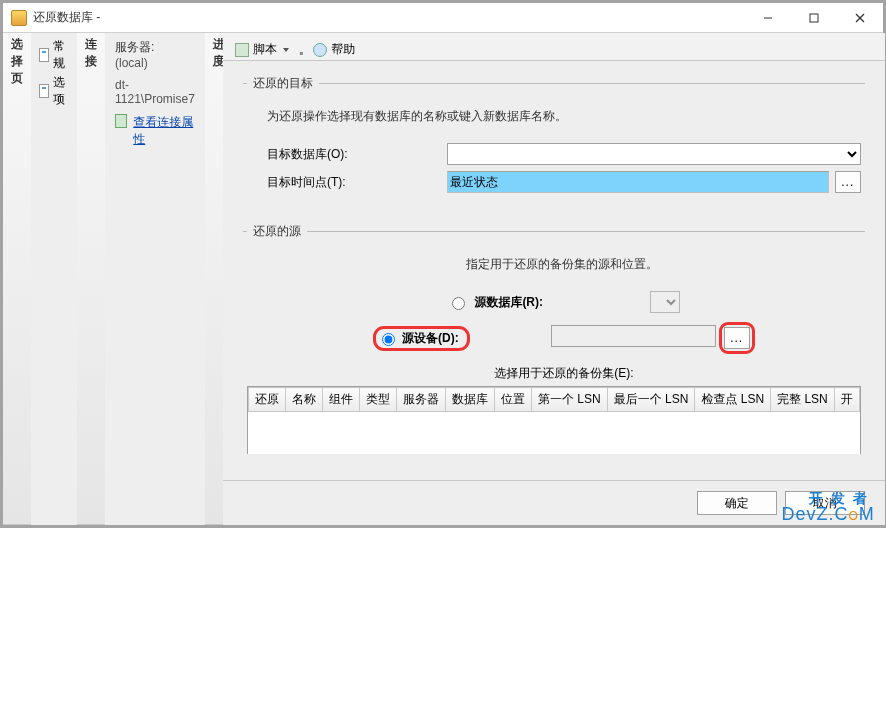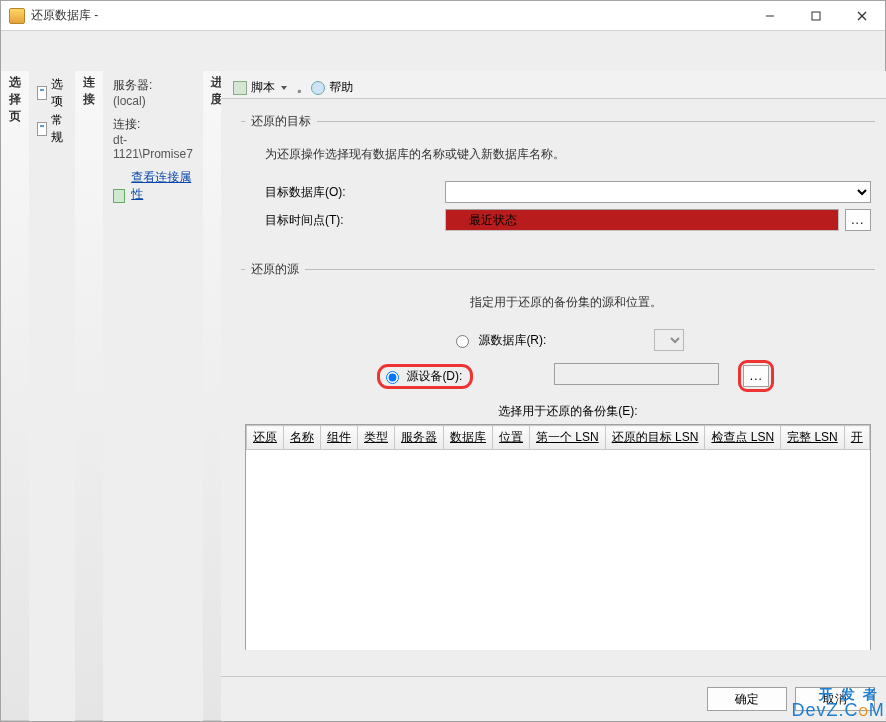--- a/index.html
+++ b/index.html
@@ -1,64 +1,64 @@
 <!DOCTYPE html>
 <html><head>
 <meta charset="utf-8">
 <style>
   * { box-sizing: border-box; font-family: "Microsoft YaHei", "微软雅黑", -apple-system, sans-serif; font-size: 12px; }
   html, body { margin: 0; padding: 0; width: 886px; height: 722px; overflow: hidden; background: #fff; }
-  .window { width: 886px; height: 722px; border: 1px solid #a3a3a3; display: flex; flex-direction: column; background: #eeeeee; gap: 40px; }
+  .window { width: 886px; height: 528px; border: 3px solid #a3a3a3; display: flex; flex-direction: column; background: #eeeeee; }
   .titlebar { height: 30px; background: #fff; display: flex; align-items: center; border-bottom: 1px solid #d0d0d0; }
   .titlebar .icon-box { width: 16px; height: 16px; margin: 0 6px 0 8px; background: linear-gradient(#ffd666,#e6a23c); border:1px solid #b5862a; border-radius:2px; }
   .titlebar .title { flex: 0 0 auto; color: #333; }
   .titlebar .spacer { flex: 1; }
   .titlebar .ctl { width: 46px; height: 29px; display: flex; align-items: center; justify-content: center; color:#333; }
   .body { flex: 1; display: flex; min-height: 0; }
   .sidebar { width: 220px; background: #eeeeee; border-right: 1px solid #c8c8c8; display: flex; flex-direction: row; }
   .panel-header { background: linear-gradient(#f8f8f8,#e5e5e5); border-bottom: 1px solid #c8c8c8; padding: 3px 8px; font-weight: bold; color:#333; }
   .sidebar .pages { padding: 4px 6px; }
   .page-item { display:flex; align-items:center; gap:4px; padding:1px 2px; }
   .page-item .pg-icon { width:14px; height:14px; background:#fff; border:1px solid #999; position:relative; }
   .page-item .pg-icon:before { content:""; position:absolute; top:2px; left:2px; right:2px; height:2px; background:#5b9bd5; }
   .sidebar .grow { flex:1; }
   .connect-block, .progress-block { padding: 6px 10px; color:#333; }
   .connect-block .lbl { color:#333; }
   .connect-block .val { color:#555; margin-bottom:8px; }
   .connect-block a { color:#0645ad; text-decoration: underline; }
-  .linkline { display:flex; align-items:flex-end; gap:6px; }
+  .linkline { display:flex; align-items:flex-start; gap:6px; }
   .conn-icon { width:14px; height:14px; background:#cfe8cf; border:1px solid #6a6; }
   .progress-row { display:flex; align-items:flex-start; gap:8px; padding:4px 0; }
   .spinner { width:20px; height:20px; border-radius:50%; border:3px solid #ccc; border-top-color:#e8e8e8; }
   .main { flex:1; background:#eeeeee; display:flex; flex-direction:column; min-height:0; }
   .toolbar { height: 28px; border-bottom:1px solid #c8c8c8; display:flex; align-items:flex-end; padding:0 8px; gap:6px; background:#f2f2f2; }
   .toolbar .tb-btn { display:flex; align-items:center; gap:4px; padding:2px 4px; }
   .tb-icon { width:14px; height:14px; background:#d4e8d4; border:1px solid #8a8; }
   .tb-icon.help { background:#cde3f8; border-color:#6aa; border-radius:50%; }
   .dropdown-caret { width:0;height:0;border-left:3px solid transparent;border-right:3px solid transparent;border-top:4px solid #555; margin-left:2px; }
   .tb-sep { color:#888; }
   .content { flex:1; padding:8px 20px 8px 20px; overflow:hidden; display:flex; flex-direction:column; min-height:0; }
   fieldset { border:1px solid #bdbdbd; border-left:none; border-right:none; border-bottom:none; padding:12px 4px 8px 4px; margin:6px 0 10px 0; }
   legend { padding:0 6px; color:#333; }
   .desc { padding:4px 4px 12px 20px; color:#333; }
   .form-row { display:flex; align-items:center; margin:6px 0;justify-content:space-between; }
   .form-row .flabel { width:200px; padding-left:20px; }
   .form-row .control { flex:1; display:flex; gap:6px; align-items:center; }
   select, input[type="text"] { height:22px; border:1px solid #a0a0a0; background:#fff; width:100%; padding:0 4px; font-size:12px; }
   select:disabled, input[readonly] { background:#eee; color:#666; }
-  .readonly-box { flex:1; height:22px; border:1px solid #c0c0c0; border-top-color:#a0a0a0; background:#b91c1c; padding:2px 23px; overflow:hidden; }
+  .readonly-box { flex:1; height:22px; border:1px solid #c0c0c0; border-top-color:#a0a0a0; background:#7dd3fc; padding:2px 2px; overflow:hidden; }
   .dots-btn { width:26px; height:22px; border:1px solid #a0a0a0; background:#fdfdfd; display:flex; align-items:center; justify-content:center; letter-spacing:1px; }
   .radio-row { display:flex; align-items:center; gap:6px; padding-left:20px; margin:6px 0; }
-  .radio-row .rlabel { width:170px; }
+  .radio-row .rlabel { width:170px;font-weight:bold; }
   .radio-row .control { flex:1; display:flex; gap:6px; }
-  .hl-red { outline:3px solid #e33; border-radius:8px;margin-left:16px; }
+  .hl-red { outline:3px solid #e33; border-radius:8px; }
   .hl-wrap { display:inline-flex; align-items:center; padding:1px 8px 1px 1px; }
   .table-wrap { flex:1; margin:2px 0 0 0; min-height:0; border:none; overflow:hidden; }
   .table-scroll { border:1px solid #a0a0a0; background:#fff; height:252px; overflow:auto; }
-  table { border-collapse:collapse; width:100%;text-decoration:underline; }
+  table { border-collapse:collapse; width:100%; }
   th { background:linear-gradient(#fcfcfc,#ececec); border:1px solid #c8c8c8; padding:3px 6px; font-weight:normal; text-align:left; white-space:nowrap; }
   .footer { padding:10px 20px; display:flex; justify-content:flex-end; gap:8px; border-top:1px solid #c8c8c8; background:#eee; position:relative; }
   .btn { min-width:80px; height:24px; border:1px solid #a0a0a0; background:#fdfdfd; display:flex; align-items:center; justify-content:center; }
   .watermark { position:absolute; right:10px; bottom:2px; text-align:right; pointer-events:none; line-height:1; font-family: Arial, sans-serif; }
   .watermark .l1{ color:#1d7ed2; font-size:14px; letter-spacing:8px; font-weight:bold; }
   .watermark .l2{ color:#1d7ed2; font-size:18px; letter-spacing:1px; }
   .watermark .l2 .c{ color:#f08c00; }
 </style>
 </head>
 <body>
@@ -85,33 +85,32 @@
         </svg>
       </div>
   </div>
 
   <div class="body">
     <div class="sidebar">
       <div class="panel-header">选择页</div>
       <div class="pages">
         <div class="page-item">
           <div class="pg-icon"></div>
-          <span>选项</span>
+          <span>常规</span>
         </div>
         <div class="page-item">
           <div class="pg-icon"></div>
-          <span>常规</span>
+          <span>选项</span>
         </div>
       </div>
       <div class="grow"></div>
       <div class="panel-header">连接</div>
       <div class="connect-block">
         <div class="lbl">服务器:</div>
         <div class="val">(local)</div>
-        <div class="lbl">连接:</div>
         <div class="val">dt-1121\Promise7</div>
         <div class="linkline">
           <div class="conn-icon"></div>
           <a href="#">查看连接属性</a>
         </div>
       </div>
       <div style="height:10px"></div>
       <div class="panel-header">进度</div>
       <div class="progress-block">
         <div class="progress-row">
@@ -188,21 +187,21 @@
                 <thead>
                     <tr id="cols-row">
                       <th>还原</th>
                       <th>名称</th>
                       <th>组件</th>
                       <th>类型</th>
                       <th>服务器</th>
                       <th>数据库</th>
                       <th>位置</th>
                       <th>第一个 LSN</th>
-                      <th>还原的目标 LSN</th>
+                      <th>最后一个 LSN</th>
                       <th>检查点 LSN</th>
                       <th>完整 LSN</th>
                       <th>开</th>
                     </tr>
                   </thead>
                 <tbody></tbody>
               </table>
             </div>
           </div>
         </fieldset>

